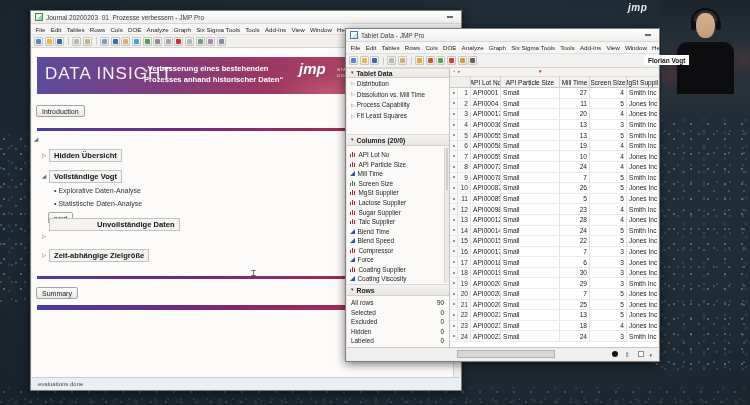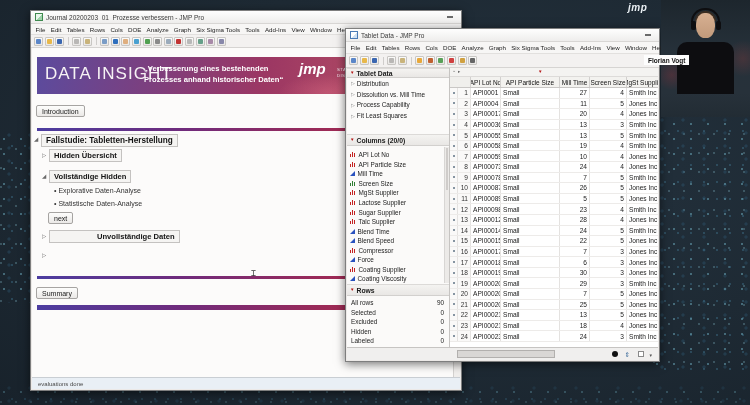--- a/index.html
+++ b/index.html
@@ -230,36 +230,36 @@
         <div class="banner-tagline">
           <div>STATISTICAL</div>
           <div>DISCOVERY.</div>
         </div>
       </div>
 
       <span class="jbtn" style="left:4px;top:57px;">Introduction</span>
       <div class="hrbar" style="top:80px;height:3px;"></div>
 
       <span class="tri" style="left:2px;top:88px;">◢</span>
-      <span class="outline-hd" style="left:9px;top:86px;font-size:8.2px;">Fallstudie: Tabletten-Herstellung</span>
 
       <span class="tri" style="left:10px;top:104px;">▷</span>
       <span class="outline-hd" style="left:17px;top:101px;font-size:7.6px;">Hidden Übersicht</span>
 
       <span class="tri" style="left:10px;top:125px;">◢</span>
-      <span class="outline-hd" style="left:17px;top:122px;font-size:7.6px;">Vollständige Hidden</span>
+      <span class="outline-hd" style="left:17px;top:122px;font-size:7.6px;">Vollständige Vogt</span>
 
       <span class="obullet" style="left:22px;top:139px;">• <span>Explorative Daten-Analyse</span></span>
       <span class="obullet" style="left:22px;top:152px;">• <span>Statistische Daten-Analyse</span></span>
       <span class="jbtn" style="left:16px;top:164px;">next</span>
 
       <span class="tri" style="left:10px;top:185px;">▷</span>
-      <span class="outline-hd" style="left:17px;top:182px;font-size:7.6px;padding-left:47px;">Unvollständige Daten</span>
+      <span class="outline-hd" style="left:17px;top:170px;font-size:7.6px;padding-left:47px;">Unvollständige Daten</span>
 
       <span class="tri" style="left:10px;top:204px;">▷</span>
+      <span class="outline-hd" style="left:17px;top:201px;font-size:7.6px;">Zeit-abhängige Zielgröße</span>
 
       <div class="hrbar" style="top:228px;height:3px;"></div>
       <span class="jbtn" style="left:4px;top:239px;">Summary</span>
       <div class="hrbar" style="top:257px;height:5px;"></div>
 
       <span class="ibeam" style="left:218px;top:221px;">Ɪ</span>
     </div>
 
     <div class="j-vscroll">
         <div class="thumb"></div>

